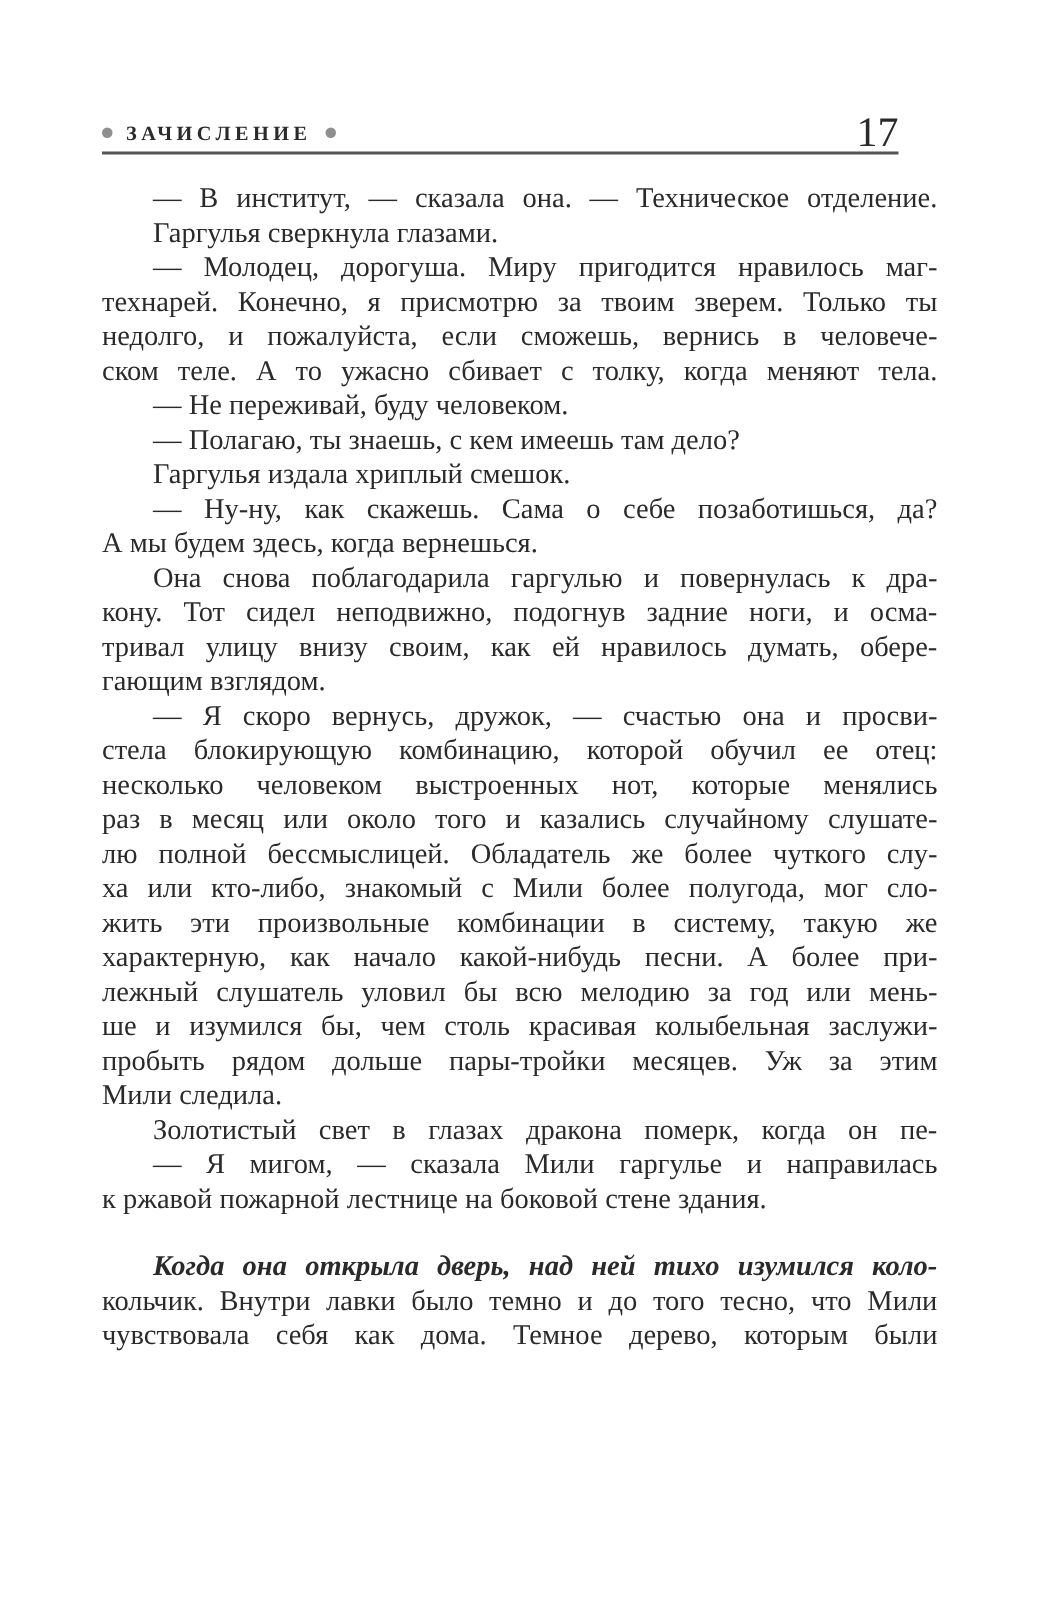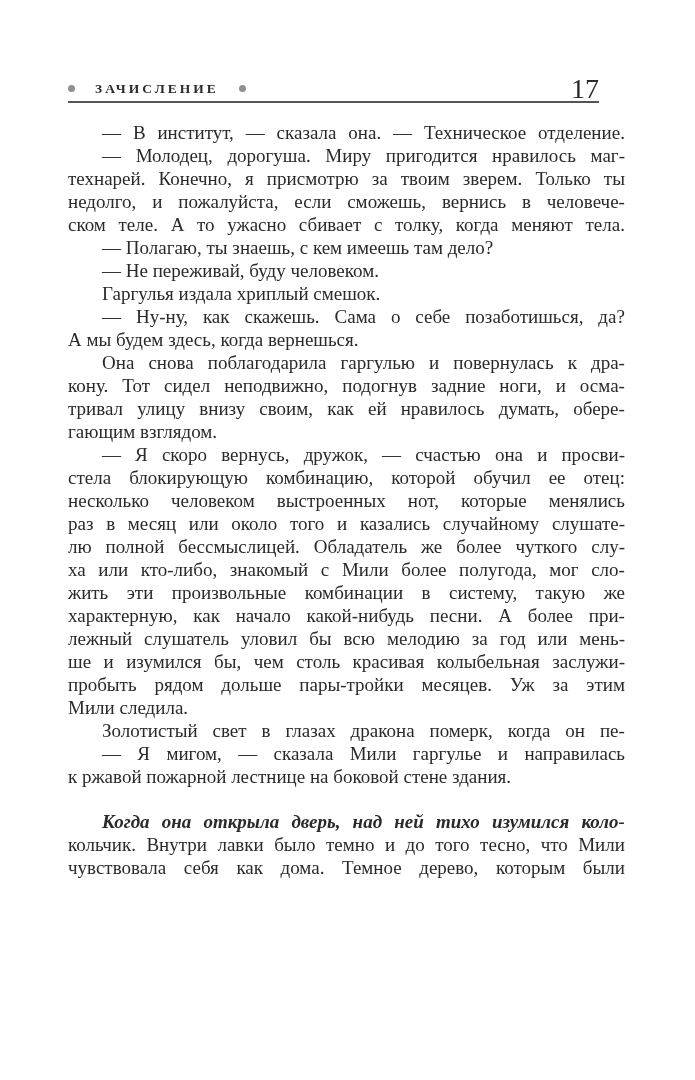--- a/index.html
+++ b/index.html
@@ -26,21 +26,21 @@
     width: 531px;
     height: 25px;
     display: flex;
     justify-content: space-between;
     align-items: flex-end;
     border-bottom: 2px solid var(--rule);
   }
   .head-left {
     display: flex;
     align-items: center;
-    gap: 20px;
+    gap: 9px;
     margin-bottom: 6px;
   }
   .dot {
     width: 7px;
     height: 7px;
     border-radius: 50%;
     background: var(--ornament);
     display: inline-block;
   }
   .chapter {
@@ -96,20 +96,21 @@
         <span>—</span>
         <span>В</span>
         <span>институт,</span>
         <span>—</span>
         <span>сказала</span>
         <span>она.</span>
         <span>—</span>
         <span>Техническое</span>
         <span>отделение.</span>
       </div>
+      <div class="line indent">Гаргулья сверкнула глазами.</div>
       <div class="line just indent">
         <span>—</span>
         <span>Молодец,</span>
         <span>дорогуша.</span>
         <span>Миру</span>
         <span>пригодится</span>
         <span>нравилось</span>
         <span>маг-</span>
       </div>
       <div class="line just">
@@ -139,22 +140,22 @@
         <span>А</span>
         <span>то</span>
         <span>ужасно</span>
         <span>сбивает</span>
         <span>с</span>
         <span>толку,</span>
         <span>когда</span>
         <span>меняют</span>
         <span>тела.</span>
       </div>
+      <div class="line indent">— Не переживай, буду человеком.</div>
       <div class="line indent">— Полагаю, ты знаешь, с кем имеешь там дело?</div>
-      <div class="line indent">— Не переживай, буду человеком.</div>
       <div class="line indent">Гаргулья издала хриплый смешок.</div>
       <div class="line just indent">
         <span>—</span>
         <span>Ну-ну,</span>
         <span>как</span>
         <span>скажешь.</span>
         <span>Сама</span>
         <span>о</span>
         <span>себе</span>
         <span>позаботишься,</span>

